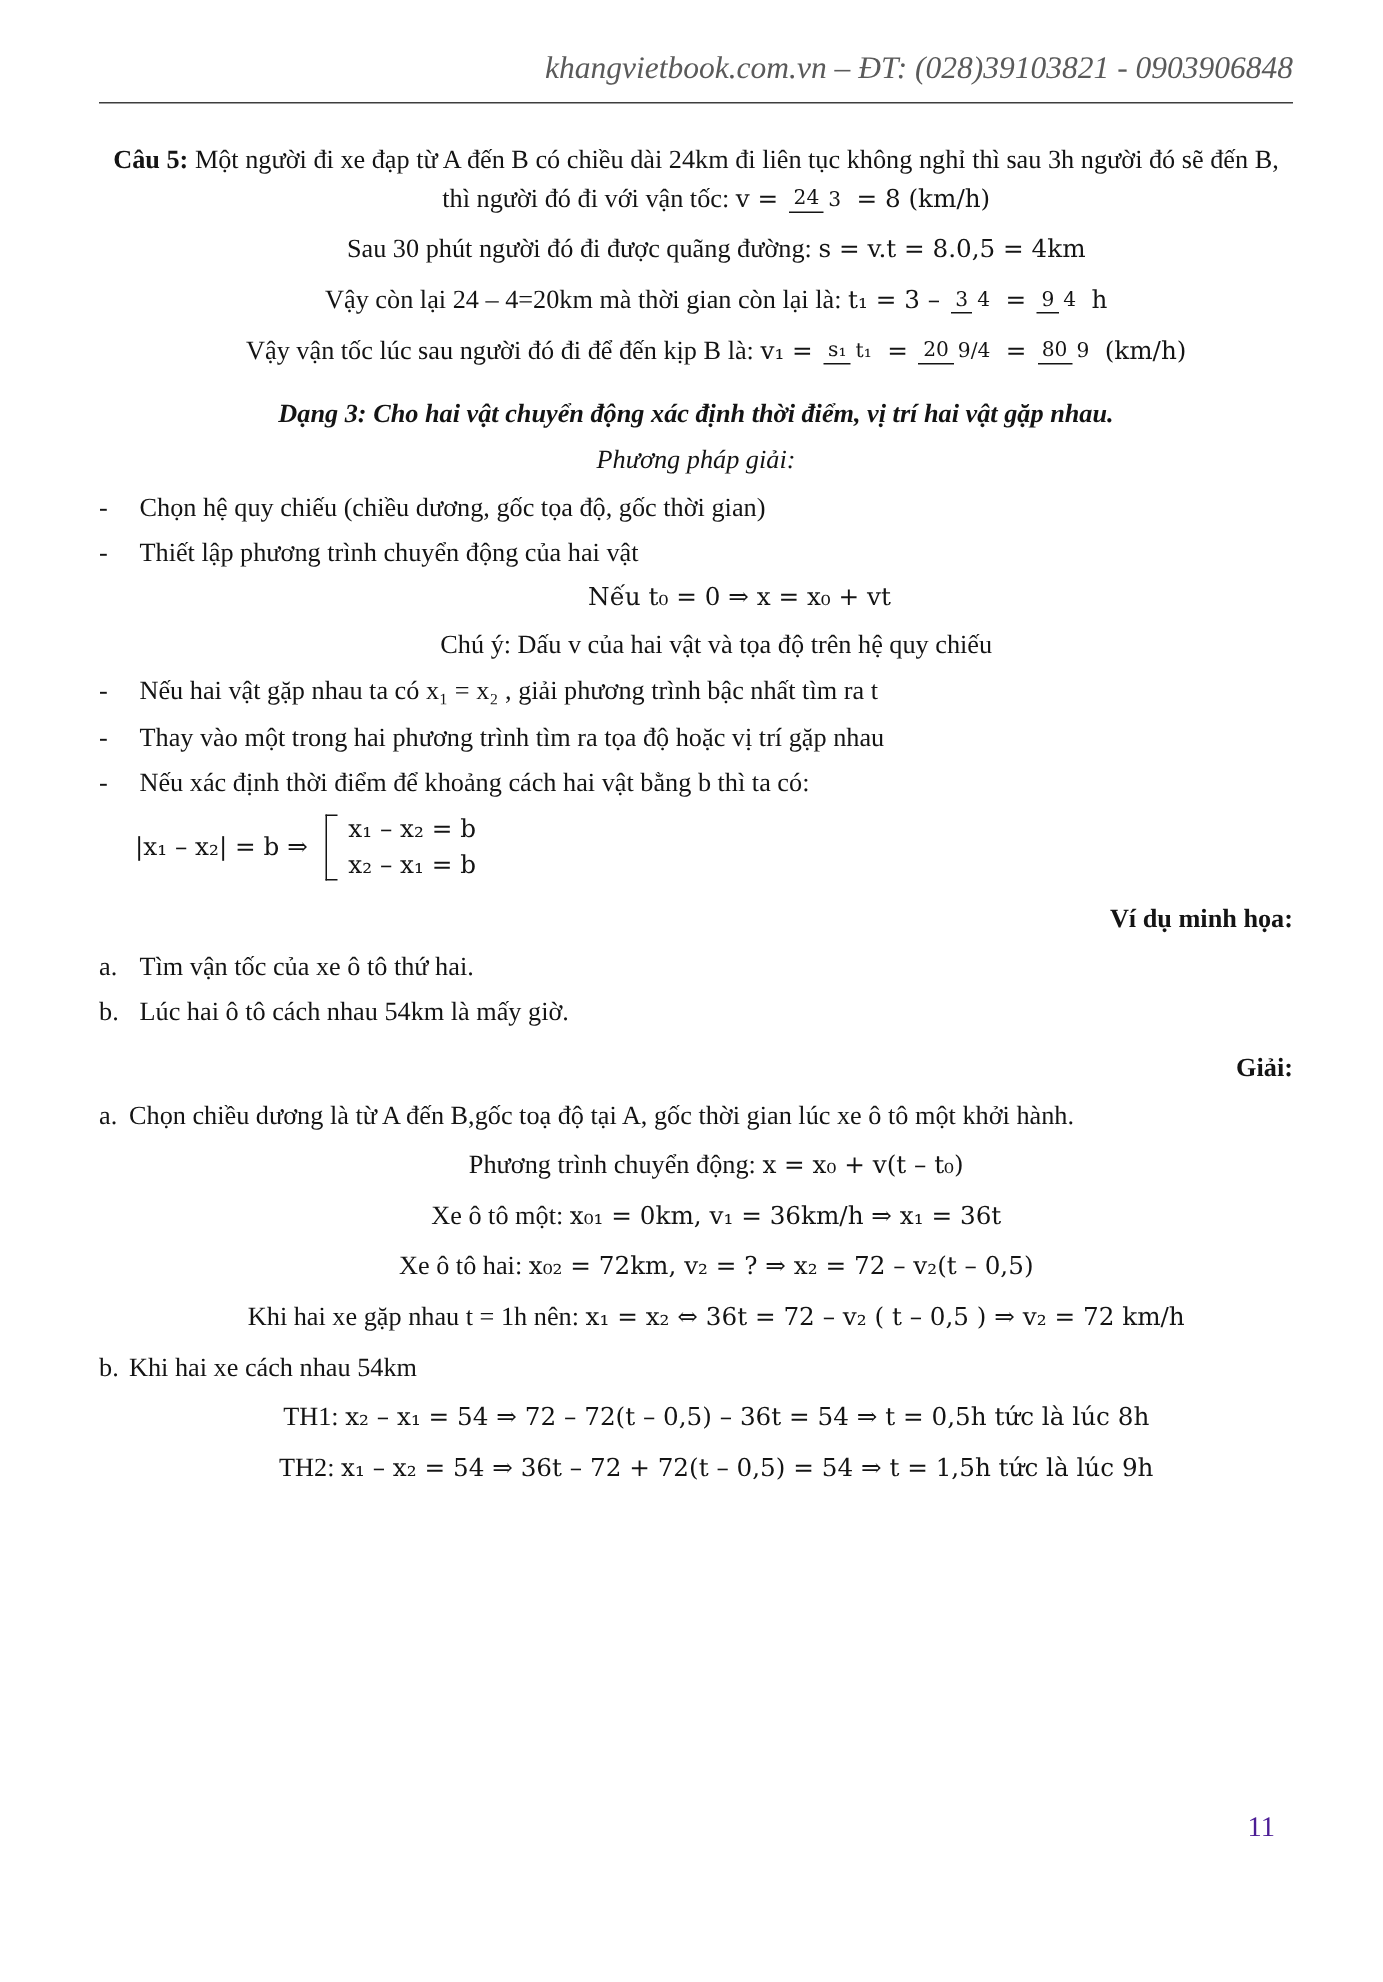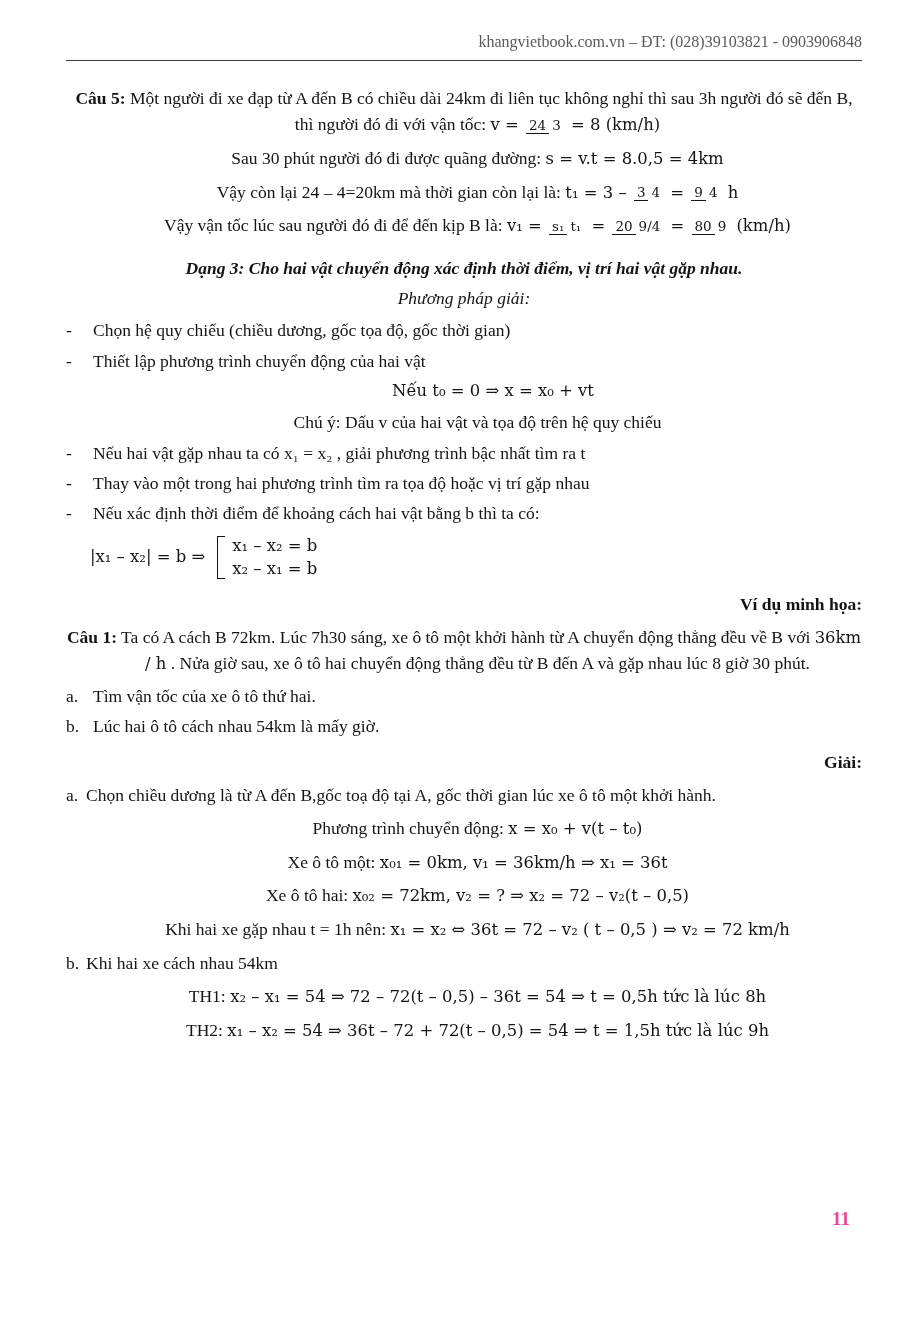--- a/index.html
+++ b/index.html
@@ -14,22 +14,23 @@
   }
   .page {
     position: relative;
     width: 922px; height: 1321px;
     padding: 30px 60px 0 66px;
     overflow: hidden;
     background: #ffffff;
   }
   .header-line {
     text-align: right;
+    font-style: italic;
     color: #5a5a5a;
-    font-size: 16px;
+    font-size: 21px;
     padding-bottom: 6px;
     border-bottom: 1.2px solid #3d3d3d;
     margin-bottom: 24px;
   }
   p { margin: 0; text-align: center; }
   .hang { padding-left: 27px; text-indent: -27px; margin: 0 0 6px 0; }
   .ind  { margin: 7px 0 7px 27px; }
   b.lbl { font-weight: bold; }
   .math { font-family: "DejaVu Serif", "Liberation Serif", serif; font-size: 0.94em; }
   .frac {
@@ -55,21 +56,21 @@
     border-bottom: 1.6px solid #141414;
     margin: 2px 7px 2px 12px;
   }
   .cases-body { display: flex; flex-direction: column; line-height: 1.45; }
   .ab-item { display: flex; margin: 4px 0; }
   .ab-item .marker { flex: none; width: 27px; }
   .sol-line { display: flex; margin: 5px 0; }
   .sol-line .marker { flex: none; width: 20px; }
   .page-number {
     position: absolute; right: 72px; bottom: 88px;
-    color: #ec4899; font-size: 19px; font-weight: bold;
+    color: #4c1d95; font-size: 19px;
   }
 </style>
 </head>
 <body>
 
 <div class="page">
 
   <div class="header-line">
     <span>khangvietbook.com.vn – ĐT: (028)39103821 - 0903906848</span>
   </div>
@@ -143,26 +144,20 @@
     <span class="math">|x₁ – x₂| = b ⇒</span>
     <span class="cases-bracket"></span>
     <span class="cases-body">
       <span class="math">x₁ – x₂ = b</span>
       <span class="math">x₂ – x₁ = b</span>
     </span>
   </div>
 
   <p class="center-b">Ví dụ minh họa:</p>
 
-  <p class="hang">
-    <b class="lbl">Câu 1:</b>
-    <span>Ta có A cách B 72km. Lúc 7h30 sáng, xe ô tô một khởi hành từ A chuyển động thẳng đều về B với</span>
-    <span class="math">36km / h</span>
-    <span> . Nửa giờ sau, xe ô tô hai chuyển động thẳng đều từ B đến A và gặp nhau lúc 8 giờ 30 phút.</span>
-  </p>
 
   <div class="ab-item">
     <span class="marker">a.</span>
     <span class="content">Tìm vận tốc của xe ô tô thứ hai.</span>
   </div>
   <div class="ab-item">
     <span class="marker">b.</span>
     <span class="content">Lúc hai ô tô cách nhau 54km là mấy giờ.</span>
   </div>
 

